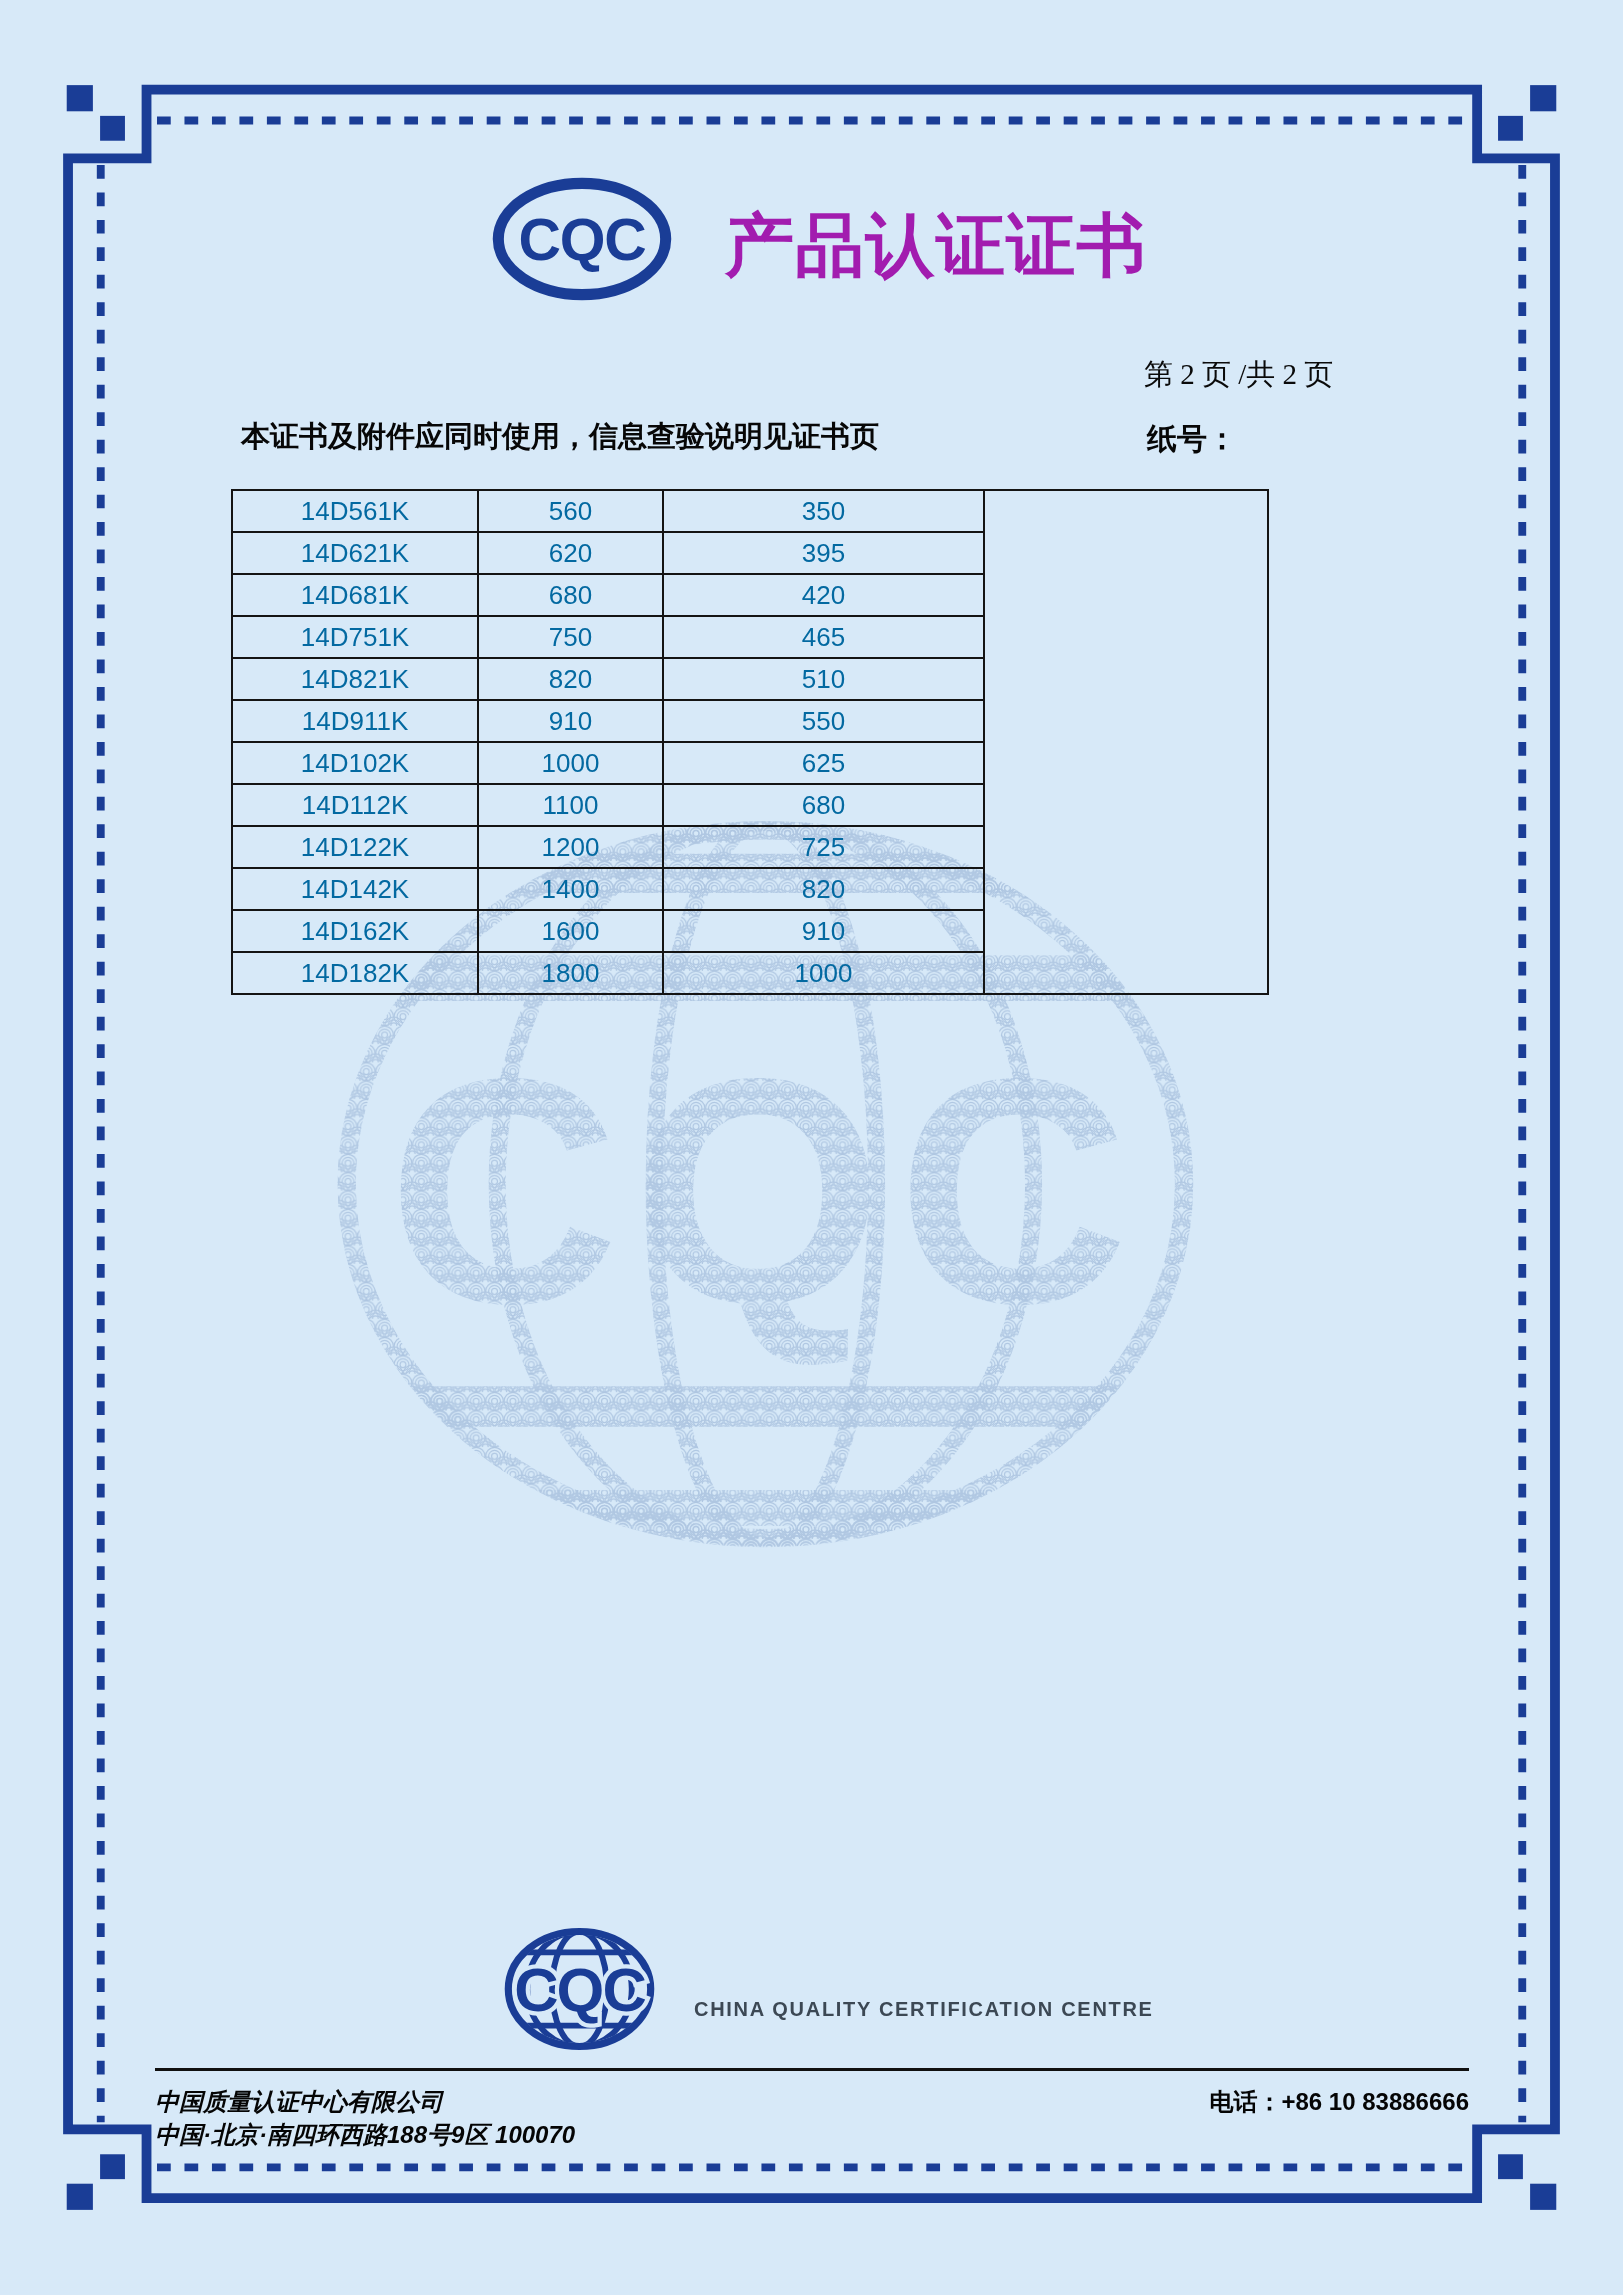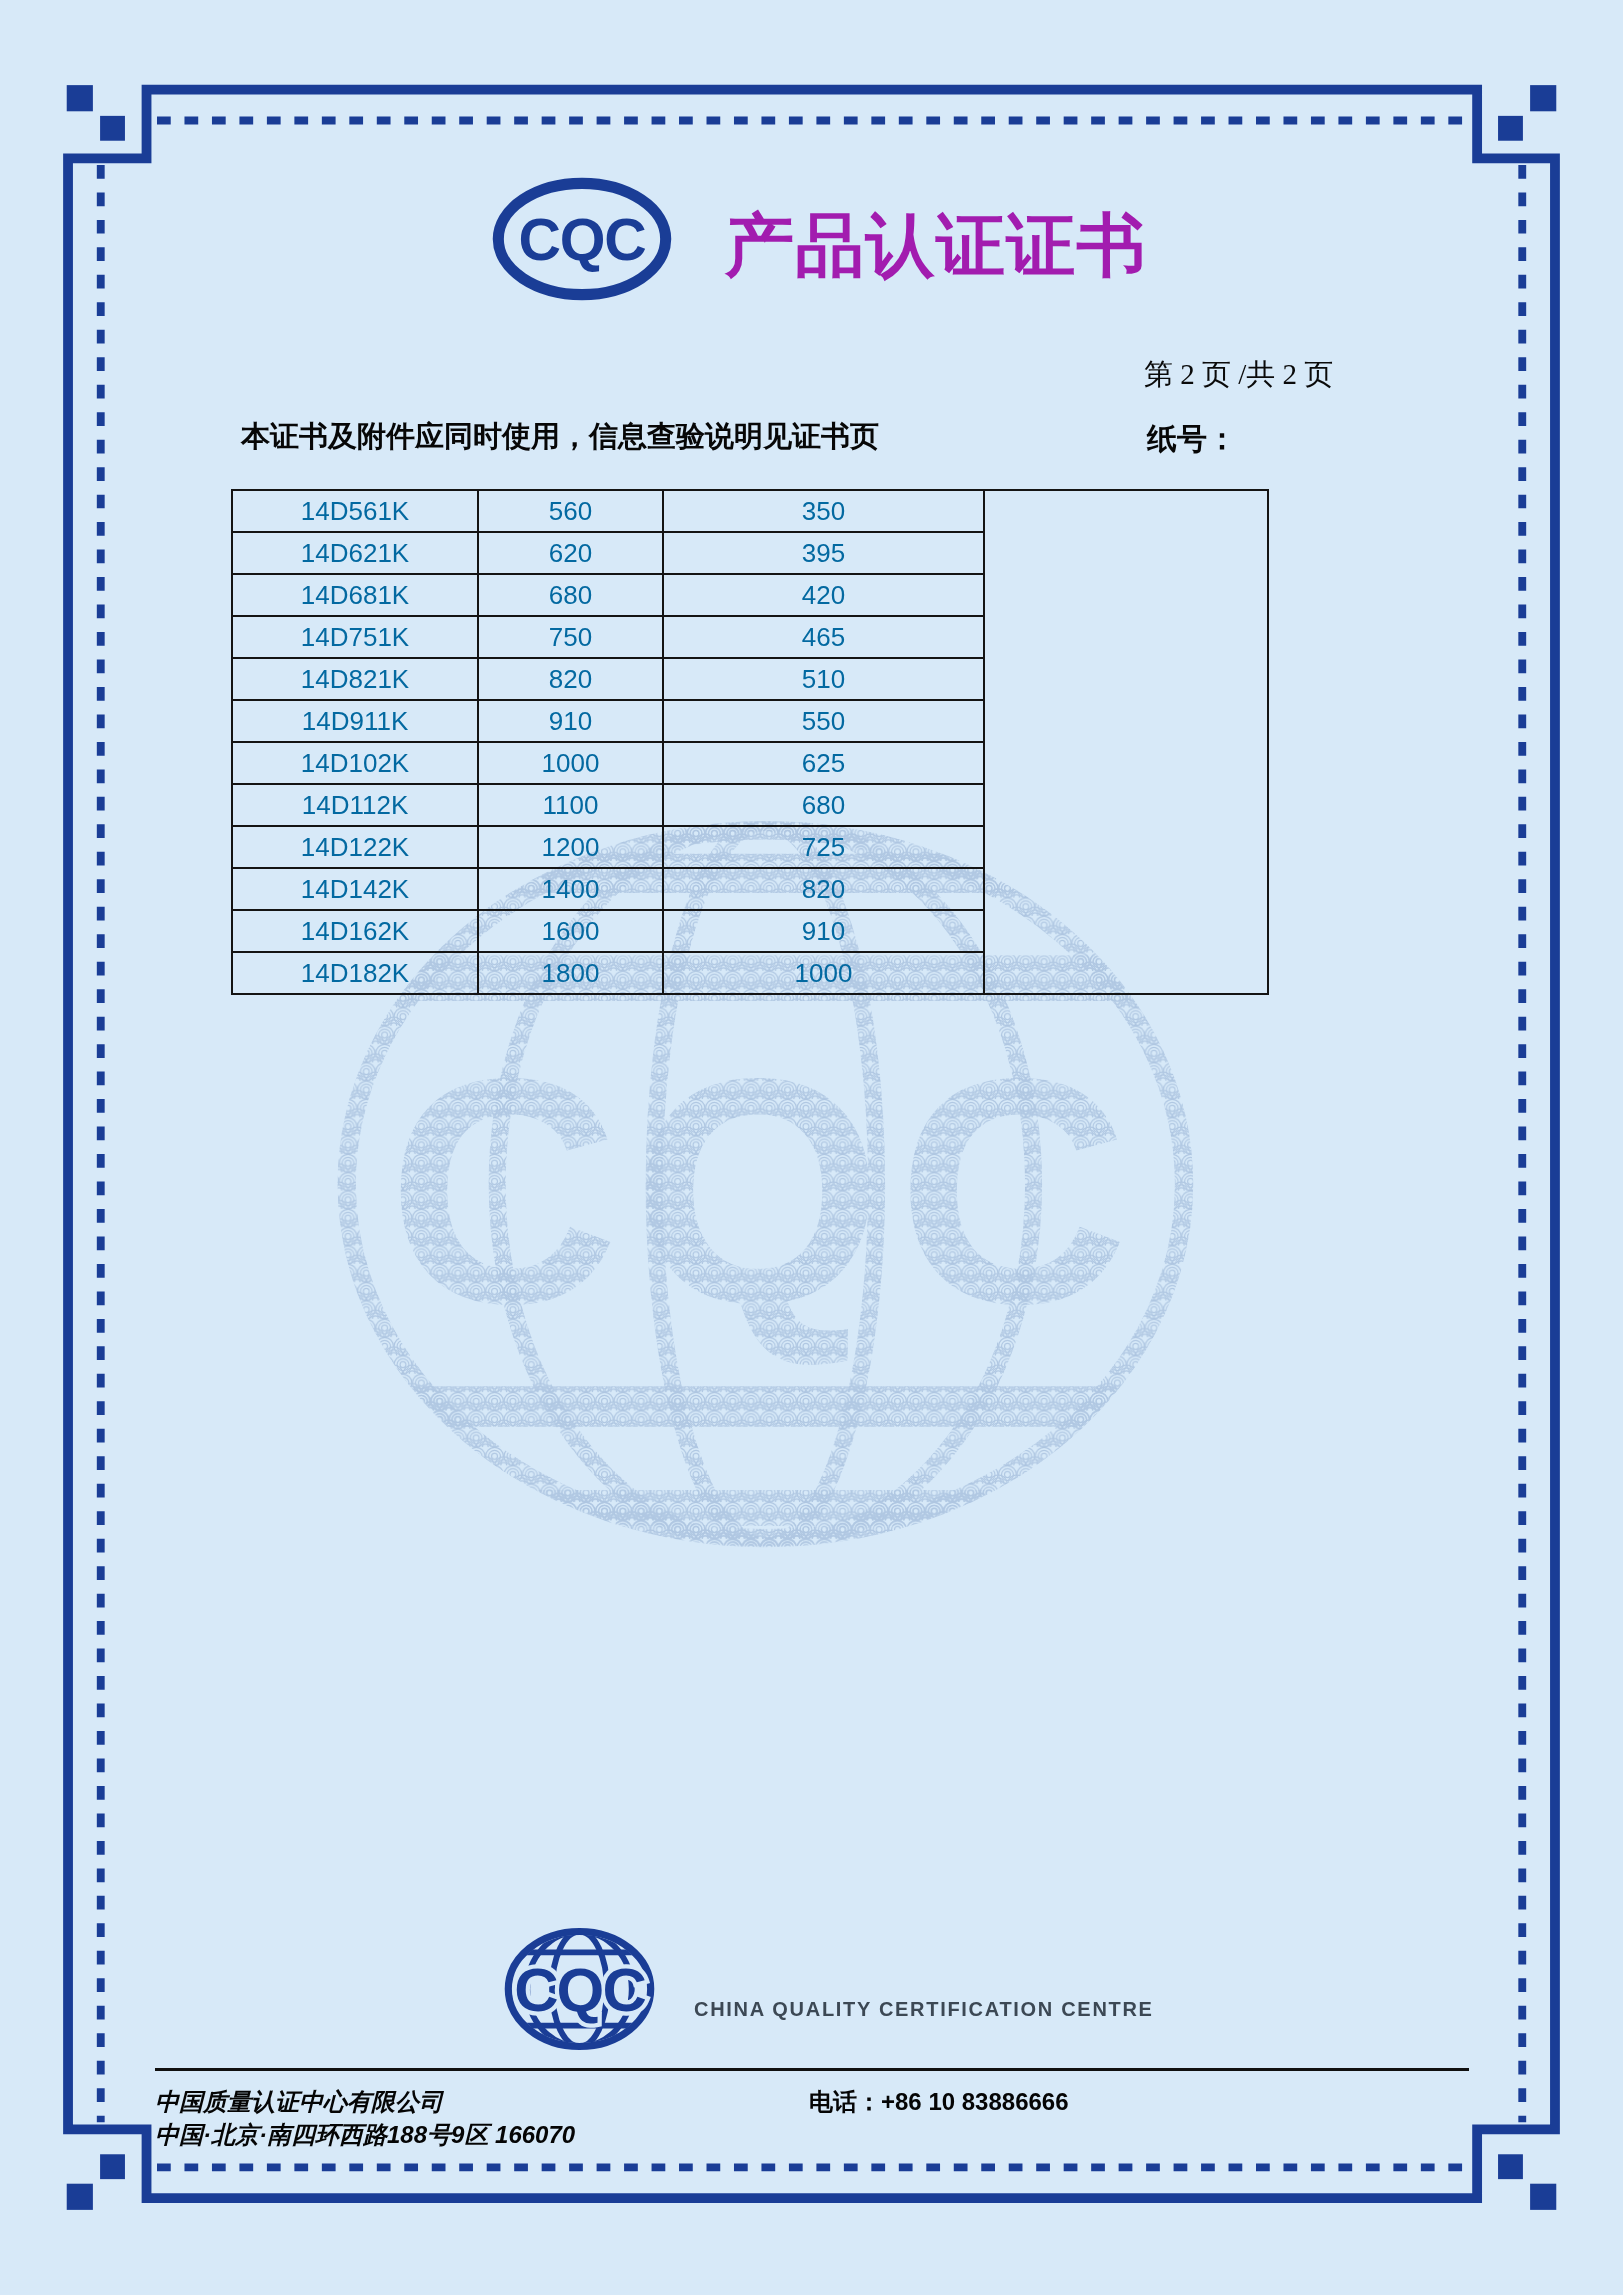--- a/index.html
+++ b/index.html
@@ -33,21 +33,21 @@
   td.col-v2{width:319px;}
   td.col-empty{width:282px;}
   
   .cn-name{left:692px;top:1928px;font-size:44px;font-weight:600;color:#3c4854;
     letter-spacing:11px;white-space:nowrap;}
   .en-name{left:694px;top:1998px;font-size:20px;font-weight:700;color:#3c4854;
     letter-spacing:1.7px;white-space:nowrap;}
   .separator{left:155px;top:2068px;width:1314px;height:2.6px;background:#101010;}
   
   .footer-left{left:155px;text-align:right;font-style:italic;}
-  .footer-right{left:809px;width:660px;}
+  .footer-right{left:809px;width:660px;text-align:right;}
   .f-line1{top:2086px;}
   .f-line2{top:2119px;}
   .footer-text{font-size:24px;font-weight:600;color:#050505;white-space:nowrap;}
   .website{font-size:27px;font-weight:400;}
 </style>
 </head>
 <body>
 
 <div class="page">
 
@@ -201,19 +201,19 @@
         <line x1="6" y1="154" x2="234" y2="154"></line>
       </g>
     </g>
     <text x="120" y="131" text-anchor="middle" font-family="Liberation Sans, sans-serif" font-size="94" font-weight="800" style="letter-spacing:-3px;paint-order:stroke" stroke="#d7e9f8" stroke-width="13" fill="#1a3d96">CQC</text>
   </svg>
   <div class="abs en-name">CHINA QUALITY CERTIFICATION CENTRE</div>
 
   <div class="abs separator"></div>
 
   <div class="abs footer-left footer-text f-line1">中国质量认证中心有限公司</div>
-  <div class="abs footer-left footer-text f-line2">中国·北京·南四环西路188号9区  166070</div>
+  <div class="abs footer-left footer-text f-line2">中国·北京·南四环西路188号9区  100070</div>
   <div class="abs footer-right footer-text f-line1">
     <span>电话：</span><span>+86 10 83886666</span>
   </div>
 
 </div>
 
 
 </body></html>

